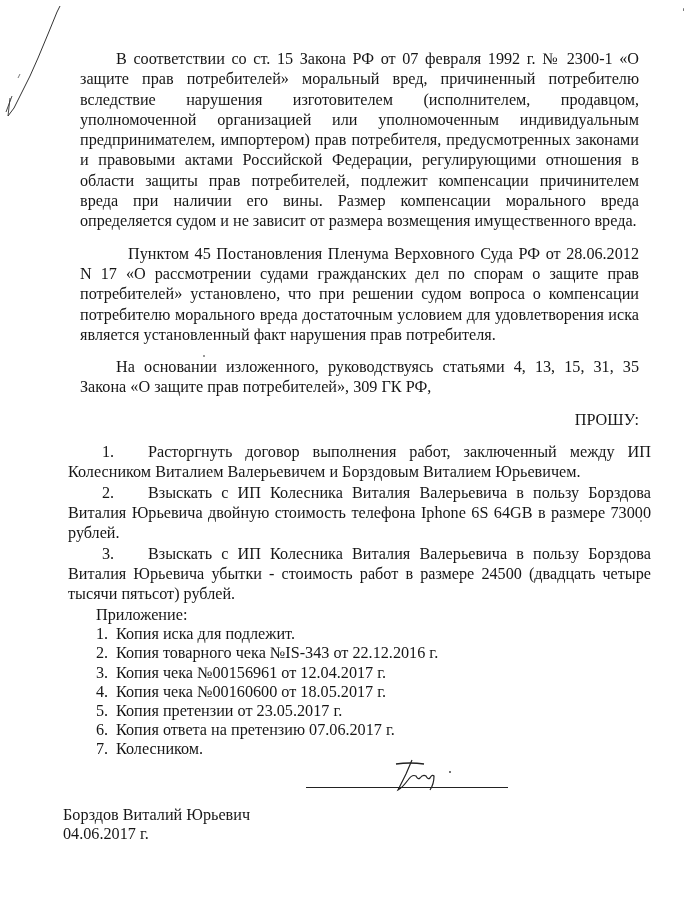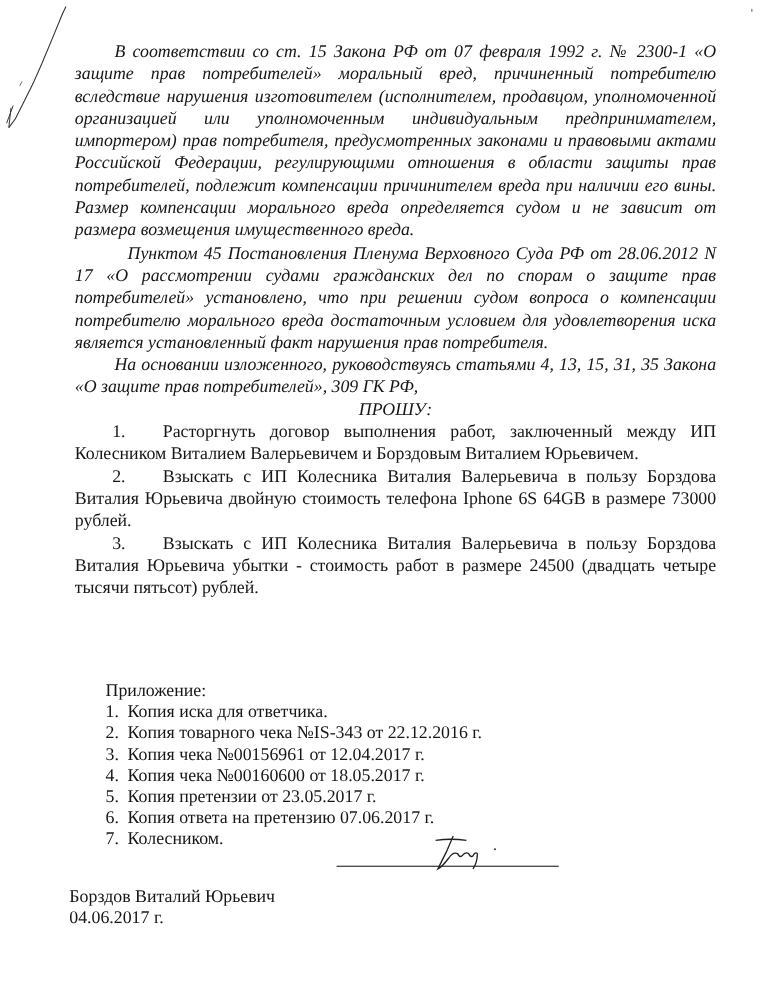--- a/index.html
+++ b/index.html
@@ -8,30 +8,29 @@
       font-family: "Liberation Serif", "DejaVu Serif", serif;
       color: #161616;
       font-size: 16.2px;
       line-height: 20.3px;
     }
     .page { position: absolute; left: 0; top: 0; width: 700px; height: 905px; }
     .margin-mark { position: absolute; left: 0; top: 0; }
     .body-text {
       position: absolute; left: 68px; top: 37px; width: 583px;
     }
-    .para { margin: 0; text-align: justify; font-style: italic; }
+    .para { margin: 12px; text-align: justify; }
     .indent { text-indent: 36px; }
     .indent-lg { text-indent: 48px; }
-    .center { text-align: center; }
+    .center { text-align: right; }
     .req-item { margin: 0; text-align: justify; text-indent: 34px; }
     .req-num { display: inline-block; width: 46px; text-indent: 0; }
     .attachments {
       position: absolute; left: 96px; top: 606px; width: 400px;
       line-height: 19.2px;
-      margin-top: 13px;
     }
     .att-title { margin: 0; }
     .att-list { list-style: none; margin: 0; padding: 0; }
     .att-list li { margin: 0; }
     .att-num { display: inline-block; width: 20px; }
     .sign-block {
       position: absolute; left: 63px; top: 770px; width: 300px; line-height: 19px; margin-top: 36px;
     }
     .sign-block div { margin: 0; }
     .sign-line {
@@ -65,21 +64,21 @@
       <span class="req-num">2.</span><span>Взыскать с ИП Колесника Виталия Валерьевича в пользу Борздова Виталия Юрьевича двойную стоимость телефона Iphone 6S 64GB в размере 73000 рублей.</span>
     </p>
     <p class="req-item">
       <span class="req-num">3.</span><span>Взыскать с ИП Колесника Виталия Валерьевича в пользу Борздова Виталия Юрьевича убытки - стоимость работ в размере 24500 (двадцать четыре тысячи пятьсот) рублей.</span>
     </p>
   </div>
 
   <div class="attachments">
     <p class="att-title">Приложение:</p>
     <ul class="att-list">
-      <li><span class="att-num">1.</span><span>Копия иска для ответчика.</span></li>
+      <li><span class="att-num">1.</span><span>Копия иска для подлежит.</span></li>
       <li><span class="att-num">2.</span><span>Копия товарного чека №IS-343 от 22.12.2016 г.</span></li>
       <li><span class="att-num">3.</span><span>Копия чека №00156961 от 12.04.2017 г.</span></li>
       <li><span class="att-num">4.</span><span>Копия чека №00160600 от 18.05.2017 г.</span></li>
       <li><span class="att-num">5.</span><span>Копия претензии от 23.05.2017 г.</span></li>
       <li><span class="att-num">6.</span><span>Копия ответа на претензию 07.06.2017 г.</span></li>
       <li><span class="att-num">7.</span><span>Колесником.</span></li>
     </ul>
   </div>
 
   <div class="sign-block">

